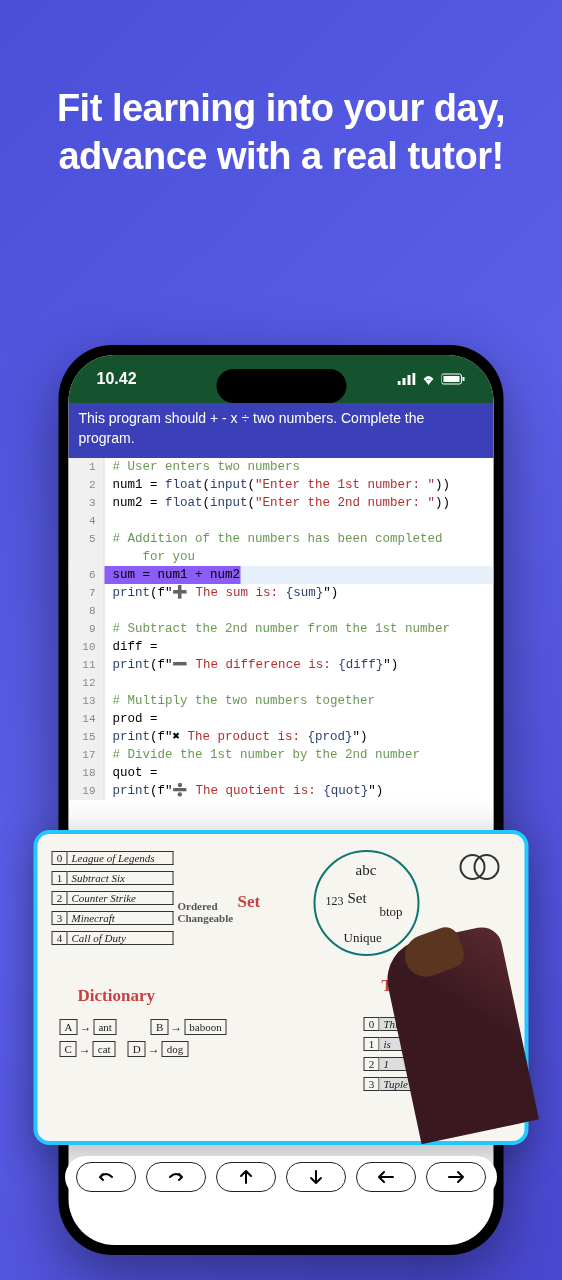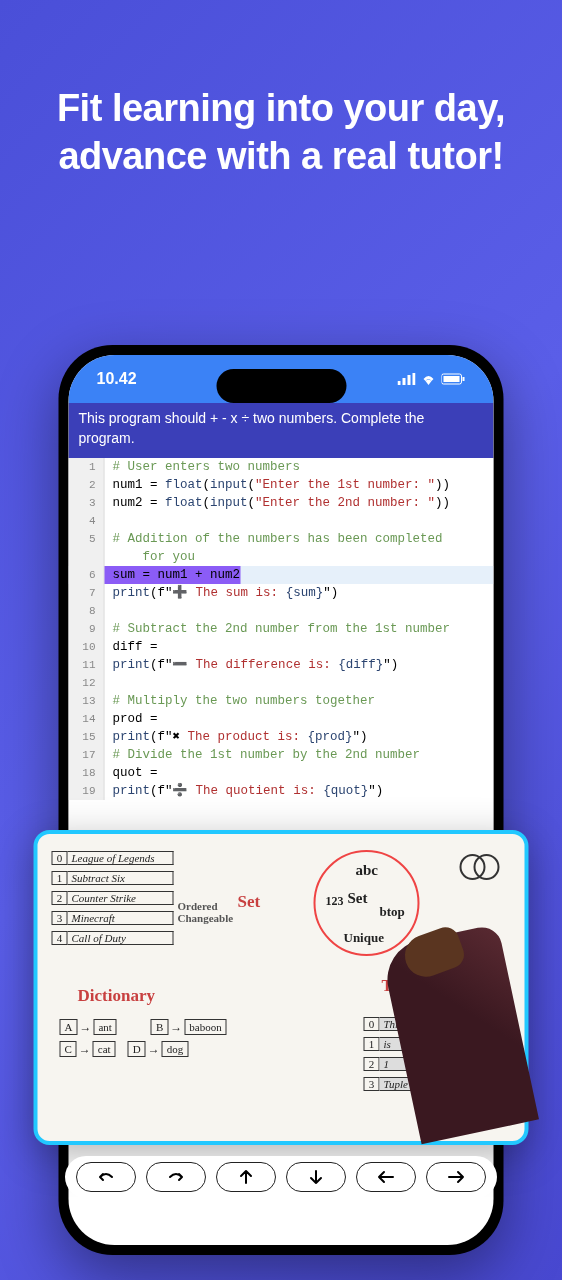--- a/index.html
+++ b/index.html
@@ -46,21 +46,21 @@
       left: 50%;
       transform: translateX(-50%);
       width: 130px;
       height: 34px;
       background: #000;
       border-radius: 20px;
       z-index: 10;
     }
     .status-bar {
       height: 48px;
-      background: #3b82f6;
+      background: #14532d;
       display: flex;
       justify-content: space-between;
       align-items: center;
       padding: 0 28px;
       color: #fff;
       font-size: 16px;
       font-weight: 600;
     }
     .status-icons { display: flex; gap: 5px; align-items: center; font-size: 15px; }
     .instruction-bar {
@@ -125,23 +125,22 @@
       top: 2px; left: 4px;
       font-size: 13px;
     }
     .wb-table-row { display: flex; align-items: center; height: 20px; }
     .wb-table-idx { width: 16px; border: 1px solid #333; text-align: center; font-size: 11px; }
     .wb-table-val { width: 106px; border: 1px solid #333; border-left: none; padding-left: 4px; font-size: 11px; font-style: italic; }
     .wb-note { position: absolute; font-size: 11px; color: #555; font-weight: bold; }
     .wb-label-red { position: absolute; color: #c84040; font-weight: 600; font-size: 17px; }
     .wb-circle {
       position: absolute;
-      border: 2px solid #ef4444;
+      border: 2px solid #0f766e;
       border-radius: 50%;
-      font-weight: bold;
     }
     .wb-venn { position: absolute; top: 8px; right: 15px; }
     .wb-venn .c1, .wb-venn .c2 { width: 26px; height: 26px; border: 2px solid #333; border-radius: 50%; display: inline-block; }
     .wb-venn .c2 { margin-left: -12px; }
     .wb-tuple-table {
       position: absolute;
       top: 168px; right: 75px;
       font-size: 13px;
     }
     .wb-arm {

